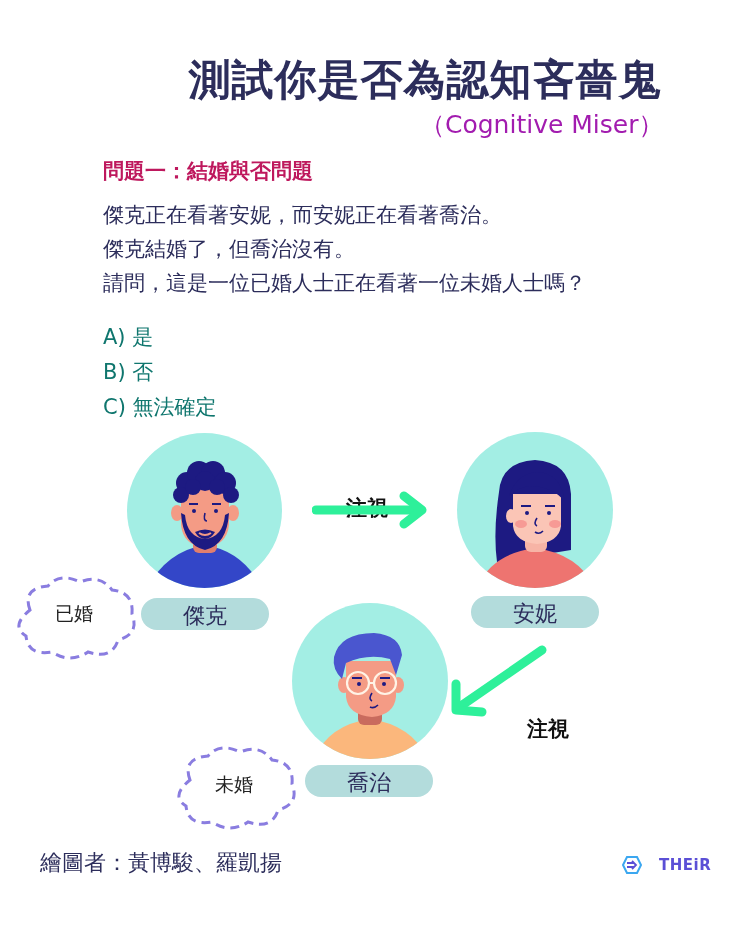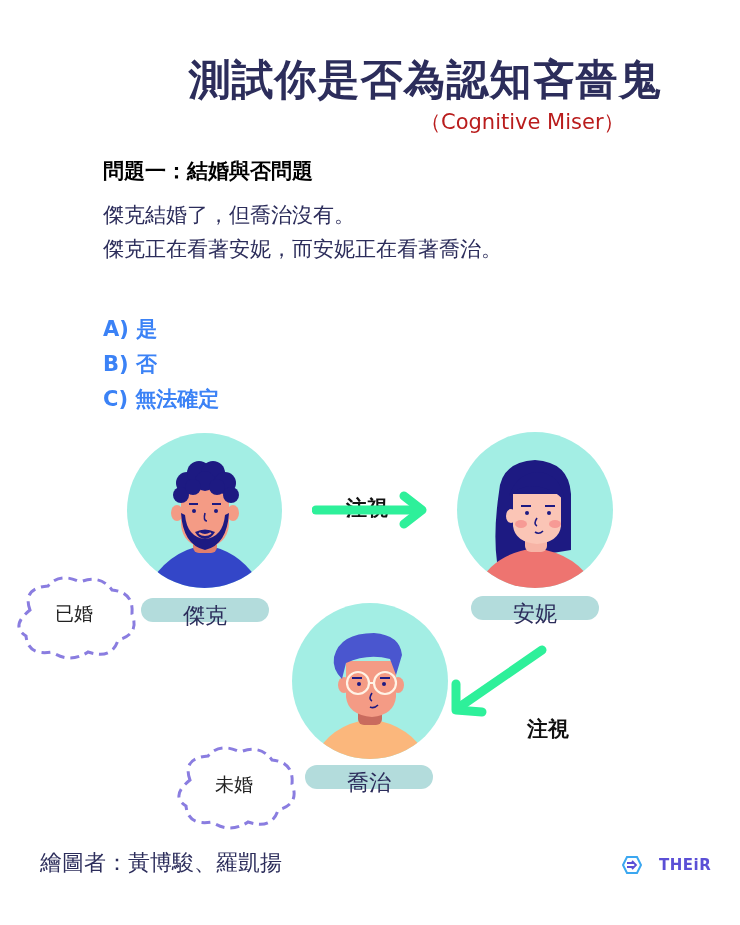--- a/index.html
+++ b/index.html
@@ -1,44 +1,45 @@
 <!DOCTYPE html>
 <html><head>
 <meta charset="utf-8">
 <style>
   html, body { margin: 0; padding: 0; background: #ffffff; }
   body { width: 740px; height: 925px; position: relative; overflow: hidden;
          font-family: "DejaVu Sans", "Liberation Sans", sans-serif; color: #2c2d5b; }
   .abs { position: absolute; }
   .title { left: 12px; width: 740px; top: 52px; text-align: center; font-size: 42px; font-weight: bold;
            color: #2c2d5b; letter-spacing: 1px; padding-left: 43px; }
-  .subtitle { left: 420px; top: 108px; font-size: 21px; color: #b91c1c; }
-  .qhead { left: 103px; top: 157px; font-size: 21px; font-weight: bold; color: #000000; }
+  .subtitle { left: 420px; top: 108px; font-size: 25px; color: #a21caf; }
+  .qhead { left: 103px; top: 157px; font-size: 21px; font-weight: bold; color: #be185d; }
   .qbody { left: 103px; top: 198px; font-size: 21px; line-height: 34px; color: #2c2d5b; }
   .qbody div { white-space: nowrap; }
-  .opts { left: 103px; top: 312px; font-size: 21px; font-weight: bold; line-height: 35px; color: #3b82f6; }
+  .opts { left: 103px; top: 320px; font-size: 21px; font-weight: normal; line-height: 35px; color: #0f766e; }
   .avatar { border-radius: 50%; background: #a3eee4; overflow: hidden; }
   .namepill { background: #b3dcdc; border-radius: 18px; text-align: center; font-size: 22px;
-              color: #2c2d5b; line-height: 36px; height: 24px; }
+              color: #2c2d5b; line-height: 36px; height: 32px; }
   .label-look { font-size: 21px; font-weight: bold; color: #111; margin-top: 32px; }
   .cloud-text { font-size: 19px; color: #222; text-align: center; }
   .credit { left: 40px; top: 848px; font-size: 22px; color: #2c2d5b; }
   .logo { left: 622px; top: 856px; display: flex; align-items: center; gap: 17px; }
   .logo-text { font-size: 15px; font-weight: bold; color: #5b4fd6; letter-spacing: 0.5px; }
 </style>
 </head>
 <body>
 
 <div class="abs title">測試你是否為認知吝嗇鬼</div>
 <div class="abs subtitle">（Cognitive Miser）</div>
 
 <div class="abs qhead">問題一：結婚與否問題</div>
 <div class="abs qbody">
+  <div>傑克正在看著安妮，而安妮正在看著喬治。</div>
   <div>傑克結婚了，但喬治沒有。</div>
-  <div>傑克正在看著安妮，而安妮正在看著喬治。</div>
+  <div>請問，這是一位已婚人士正在看著一位未婚人士嗎？</div>
 </div>
 <div class="abs opts">
   <div>A) 是</div>
   <div>B) 否</div>
   <div>C) 無法確定</div>
 </div>
 
 <div class="abs avatar" style="left:127px; top:433px; width:155px; height:155px;">
   <svg width="155" height="155" viewBox="0 0 155 155">
 

